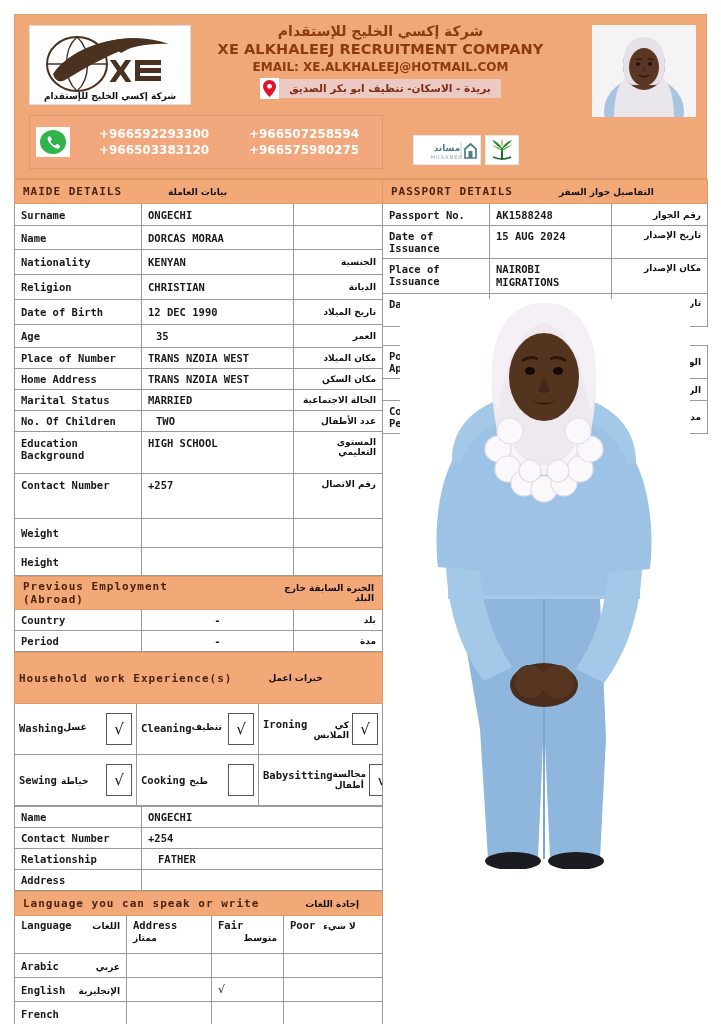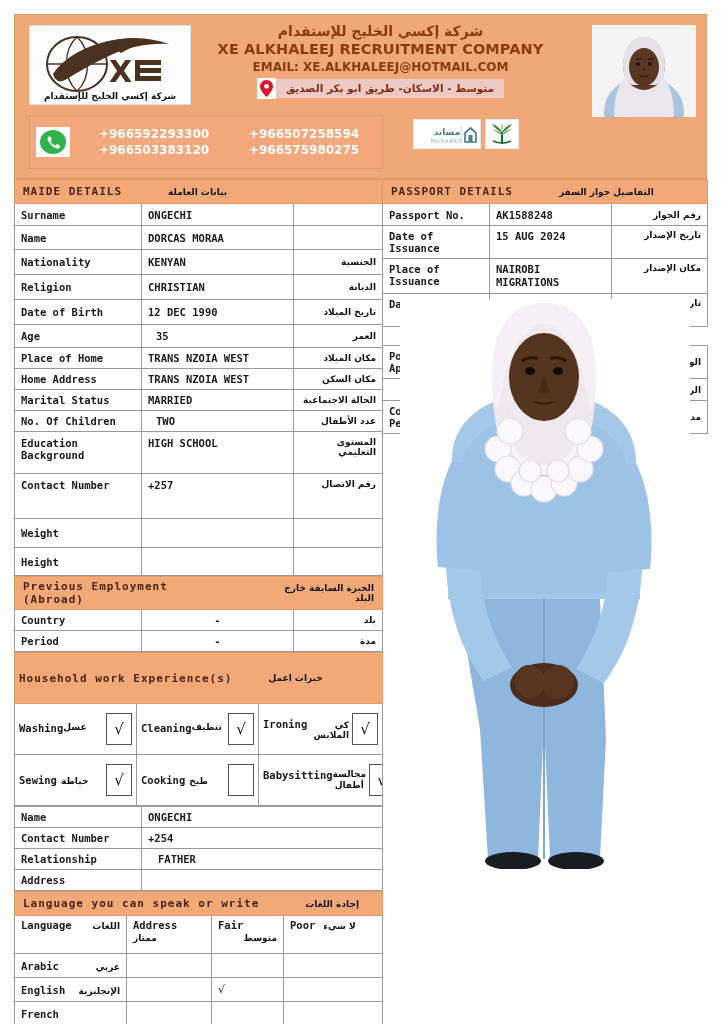--- a/index.html
+++ b/index.html
@@ -63,21 +63,21 @@
     width:34px;height:30px;background:#fff;margin-left:6px;flex:0 0 auto;
     display:flex;align-items:center;justify-content:center;
   }
   .phones{
     flex:1;display:grid;grid-template-columns:1fr 1fr;gap:0 10px;
     padding:0 8px 0 14px;
     font-family:"DejaVu Sans",sans-serif;font-size:12px;font-weight:bold;color:#fff;
     text-align:center;line-height:1.35;
   }
   .badges{
-    position:absolute;left:398px;top:104px;display:flex;gap:4px;align-items:center;
+    position:absolute;left:398px;top:120px;display:flex;gap:4px;align-items:center;
   }
   .badge{background:#fff;border:1px solid #e7e7e7;height:26px;display:flex;
          align-items:center;justify-content:center;padding:1px 3px;}
 
   
   .body-grid{display:flex;align-items:flex-start;}
   .col-l{width:368px;flex:0 0 368px;}
   .col-r{width:325px;flex:0 0 325px;margin-left:0;position:relative;}
 
   table{border-collapse:collapse;width:100%;table-layout:fixed;}
@@ -152,21 +152,21 @@
       <div class="h-ar">شركة إكسي الخليج للإستقدام</div>
       <div class="h-en1">XE ALKHALEEJ RECRUITMENT COMPANY</div>
       <div class="h-en2">EMAIL: XE.ALKHALEEJ@HOTMAIL.COM</div>
       <div class="addr-wrap">
         <span class="pin">
           <svg width="13" height="17" viewBox="0 0 13 17">
             <path d="M6.5 0C2.9 0 0 2.9 0 6.5C0 11 6.5 17 6.5 17S13 11 13 6.5C13 2.9 10.1 0 6.5 0z" fill="#e0142c"></path>
             <circle cx="6.5" cy="6.3" r="2.4" fill="#fff"></circle>
           </svg>
         </span>
-        <span class="addr">متوسط - الاسكان- طريق ابو بكر  الصديق</span>
+        <span class="addr">بريدة - الاسكان- تنظيف ابو بكر  الصديق</span>
       </div>
     </div>
 
     <div class="photo-head">
       <svg width="104" height="92" viewBox="0 0 104 92">
         <rect width="104" height="92" fill="#f4f4f4"></rect>
         <ellipse cx="52" cy="86" rx="40" ry="34" fill="#a8c4e0"></ellipse>
         <path d="M22 92 C22 62 32 44 52 44 C72 44 82 62 82 92 Z" fill="#e9e6ec"></path>
         <ellipse cx="52" cy="40" rx="21" ry="25" fill="#5b3a25"></ellipse>
         <path d="M31 40 C31 20 41 12 52 12 C63 12 73 20 73 40 C73 52 68 60 62 60 L42 60 C36 60 31 52 31 40 Z" fill="#e6e0e8"></path>
@@ -262,21 +262,21 @@
           <td>Date of Birth</td>
           <td class="val">12  DEC  1990</td>
           <td class="ar ar-cell">تاريخ الميلاد</td>
         </tr>
         <tr style="height:23px">
           <td>Age</td>
           <td class="val" style="padding-left:14px">35</td>
           <td class="ar ar-cell">العمر</td>
         </tr>
         <tr style="height:20px">
-          <td>Place of Home</td>
+          <td>Place of Number</td>
           <td class="val">TRANS NZOIA  WEST</td>
           <td class="ar ar-cell">مكان الميلاد</td>
         </tr>
         <tr style="height:20px">
           <td>Home Address</td>
           <td class="val">TRANS  NZOIA   WEST</td>
           <td class="ar ar-cell">مكان السكن</td>
         </tr>
         <tr style="height:20px">
           <td>Marital Status</td>

